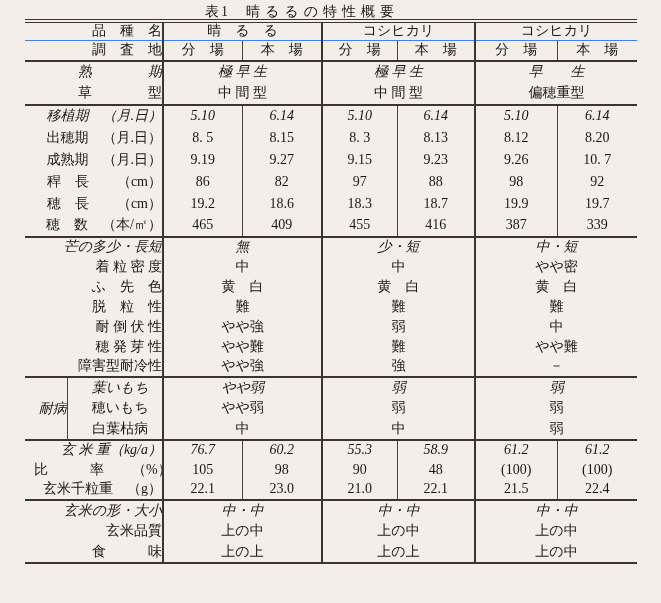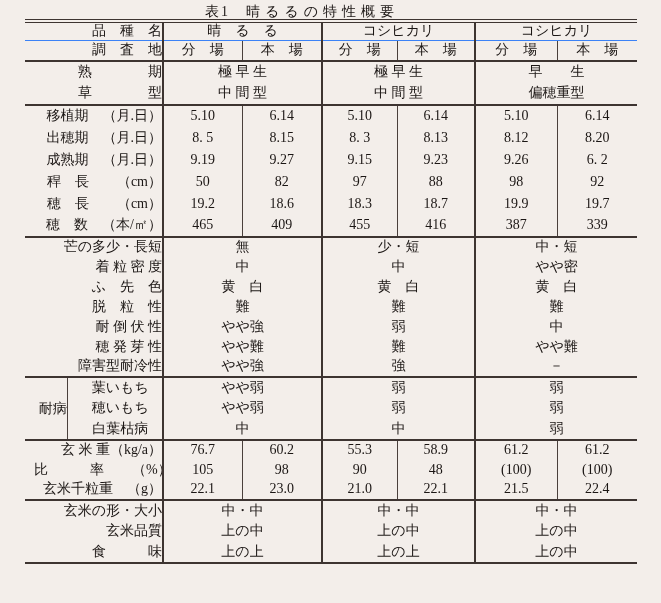--- a/index.html
+++ b/index.html
@@ -37,21 +37,21 @@
     text-align:center;
     vertical-align:middle;
     white-space:nowrap;
     overflow:hidden;
     line-height:1.05;
   }
   td.lab{text-align:right;padding-left:9px;}
   td.g{border-left:2px solid #3d3431;}   
   td.s{border-left:1px solid #4a403c;}   
   tr.line-thin td{border-top:1px solid #3b82f6;}
-  tr.line-med td{border-top:2px solid #3d3431;}
+  tr.line-med td{border-top:2px solid #3d3431;font-style:italic;}
   tr.h19{height:19px;} tr.h20{height:20px;} tr.h21{height:21px;} tr.h22{height:22px;}
   td.dhead{border-right:1px solid #4a403c;}
   td.dhead span{display:inline-block;width:1em;word-break:break-all;line-height:21px;}
   td.dlab{text-align:center;padding-left:11px;}
   .note{
     margin:6px 0 0 25px;
     font-size:13.5px;
     letter-spacing:0.5px;
   }
 </style>
@@ -128,26 +128,26 @@
       <td class="s">8.20</td>
     </tr>
 
     <tr class="h22">
       <td class="lab" colspan="2">成熟期　（月.日）</td>
       <td class="g">9.19</td>
       <td class="s">9.27</td>
       <td class="g">9.15</td>
       <td class="s">9.23</td>
       <td class="g">9.26</td>
-      <td class="s">6. 2</td>
+      <td class="s">10. 7</td>
     </tr>
 
     <tr class="h22">
       <td class="lab" colspan="2">稈　長　　（cm）</td>
-      <td class="g">50</td>
+      <td class="g">86</td>
       <td class="s">82</td>
       <td class="g">97</td>
       <td class="s">88</td>
       <td class="g">98</td>
       <td class="s">92</td>
     </tr>
 
     <tr class="h22">
       <td class="lab" colspan="2">穂　長　　（cm）</td>
       <td class="g">19.2</td>

